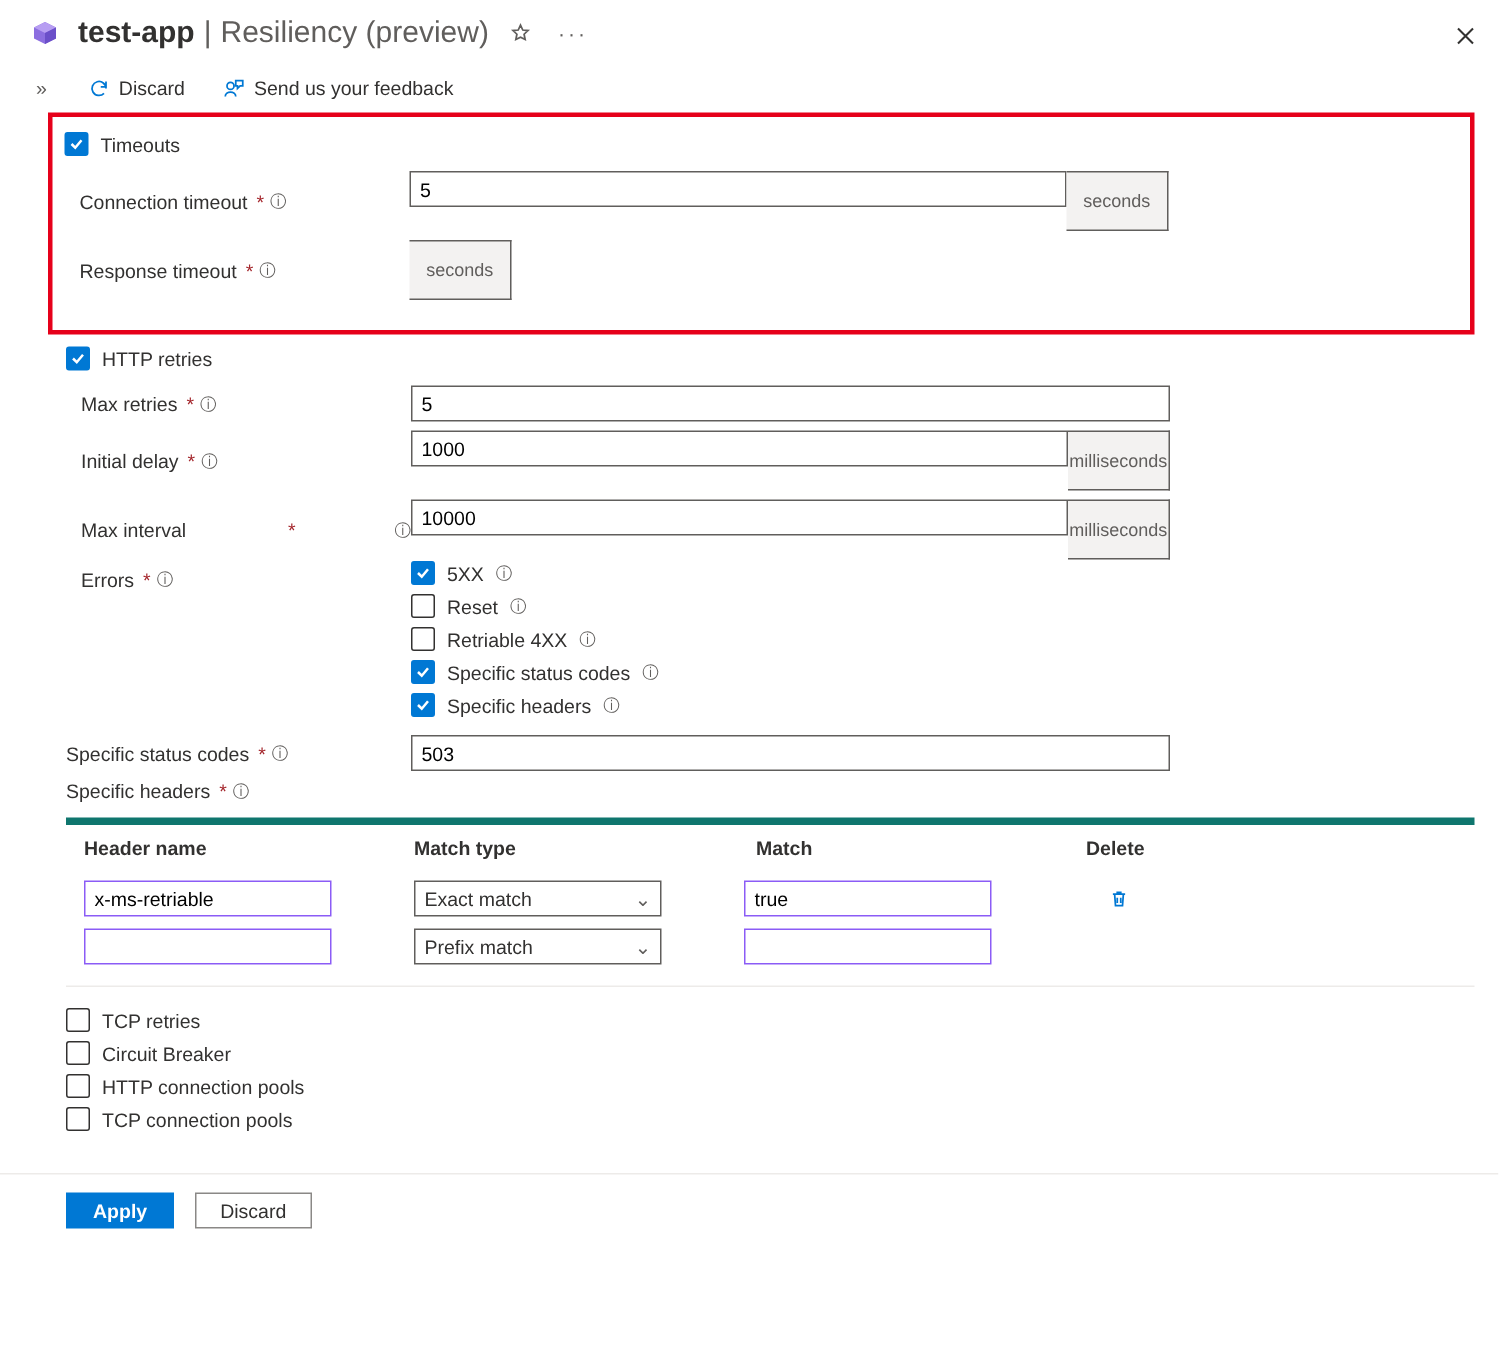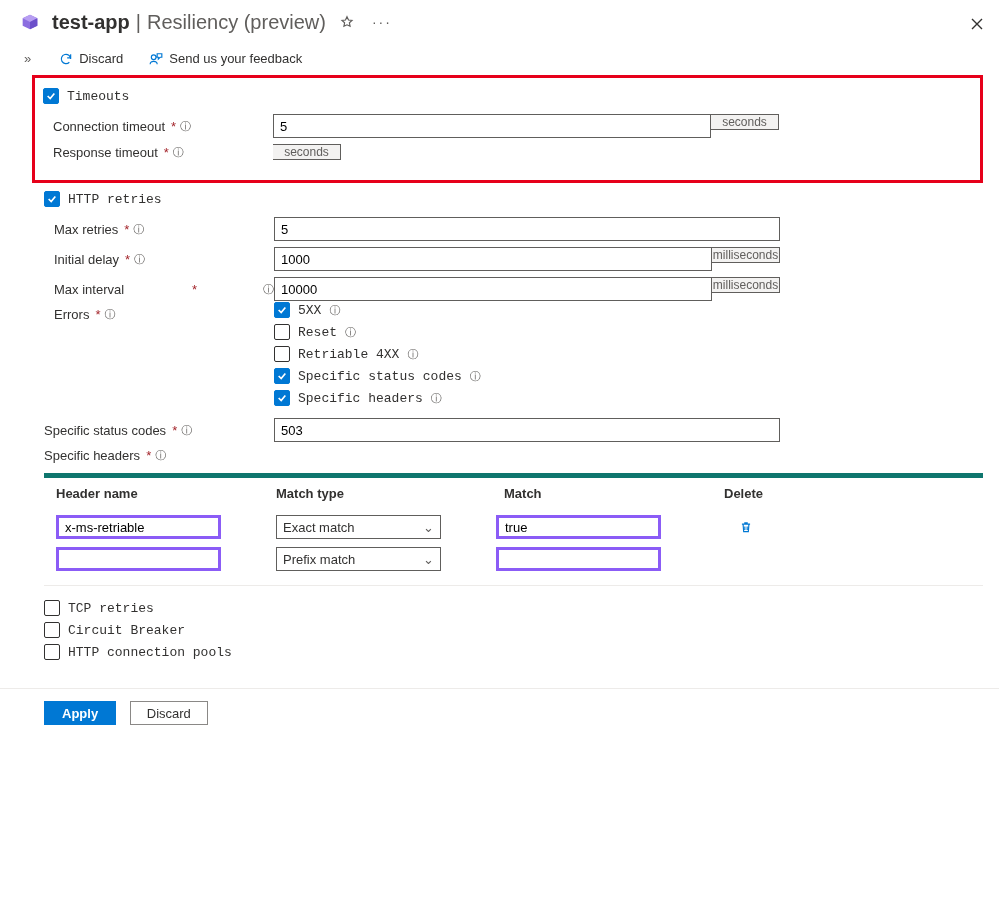--- a/index.html
+++ b/index.html
@@ -50,21 +50,20 @@
   .highlight-box {
     border: 3px solid #e6001a;
     padding: 6px 10px 14px 8px;
     margin-left: -12px;
     margin-bottom: 8px;
   }
   .section-check {
     display:flex; align-items:center; gap:8px;
     margin: 4px 0 10px 0;
     font-size:13px;
-    font-family:Liberation Mono, monospace;
   }
   .chk {
     width:16px; height:16px; border:1px solid #323130; border-radius:2px;
     display:flex; align-items:center; justify-content:center;
     background:#fff; cursor:pointer;
   }
   .chk.checked { background:#0078d4; border-color:#0078d4; color:#fff;}
   .chk svg { display:none;}
   .chk.checked svg { display:block;}
   .form-row {
@@ -80,21 +79,21 @@
   .info-ic { color:#605e5c; font-size:11px;}
   .input-wrap {
     width: 506px; display:flex;
   }
   .txt {
     flex:1; height:24px; border:1px solid #605e5c;
     padding:0 6px; font-size:13px; font-family:inherit;
     border-radius:0; outline:none;
   }
   .unit {
-    height:16px; border:1px solid #605e5c; border-left:0;
+    height:40px; border:1px solid #605e5c; border-left:0;
     background:#f3f2f1; color:#605e5c;
     padding:0 8px; font-size:12px;
     display:flex; align-items:center;
     width:68px; justify-content:center;
   }
   .checklist { padding-left:230px; }
   .checklist .section-check { margin:6px 0; }
   
   .tbl-hdr {
     display:flex; font-weight:600; font-size:13px;
@@ -107,21 +106,21 @@
   .col-d { width:60px;}
   .tbl-row {
     display:flex; align-items:center;
     padding:4px 0 4px 12px;
   }
   .tbl-row .cell-h{ width:220px;}
   .tbl-row .cell-mt{ width:220px;}
   .tbl-row .cell-m{ width:220px;}
   .tbl-row .cell-d{ width:60px; display:flex; justify-content:center;}
   .small-txt {
-    width:165px; height:24px; border:3px solid #8b5cf6;
+    width:165px; height:24px; border:1px solid #8b5cf6;
     padding:0 6px; font-size:13px; font-family:inherit;
   }
   .sel {
     width:165px; height:24px; border:1px solid #605e5c;
     padding:0 18px 0 6px; font-size:13px; font-family:inherit;
     background:#fff; position:relative; display:flex; align-items:center; cursor:pointer;
   }
   .sel .caret { position:absolute; right:6px; color:#605e5c;}
   .trash-btn { background:none;border:none;cursor:pointer;color:#0078d4;}
   .tbl-end { border-top:1px solid #edebe9; margin:10px 0 14px 0;}
@@ -390,20 +389,24 @@
         <span>TCP retries</span>
       </div>
       <div class="section-check">
         <span class="chk"></span>
         <span>Circuit Breaker</span>
       </div>
       <div class="section-check">
         <span class="chk"></span>
         <span>HTTP connection pools</span>
       </div>
+      <div class="section-check">
+        <span class="chk"></span>
+        <span>TCP connection pools</span>
+      </div>
     </div>
   </div>
 
   <div class="footer-sep"></div>
   <div class="footer">
     <button class="btn-primary">Apply</button>
     <button class="btn-secondary">Discard</button>
   </div>
 </div>
 

